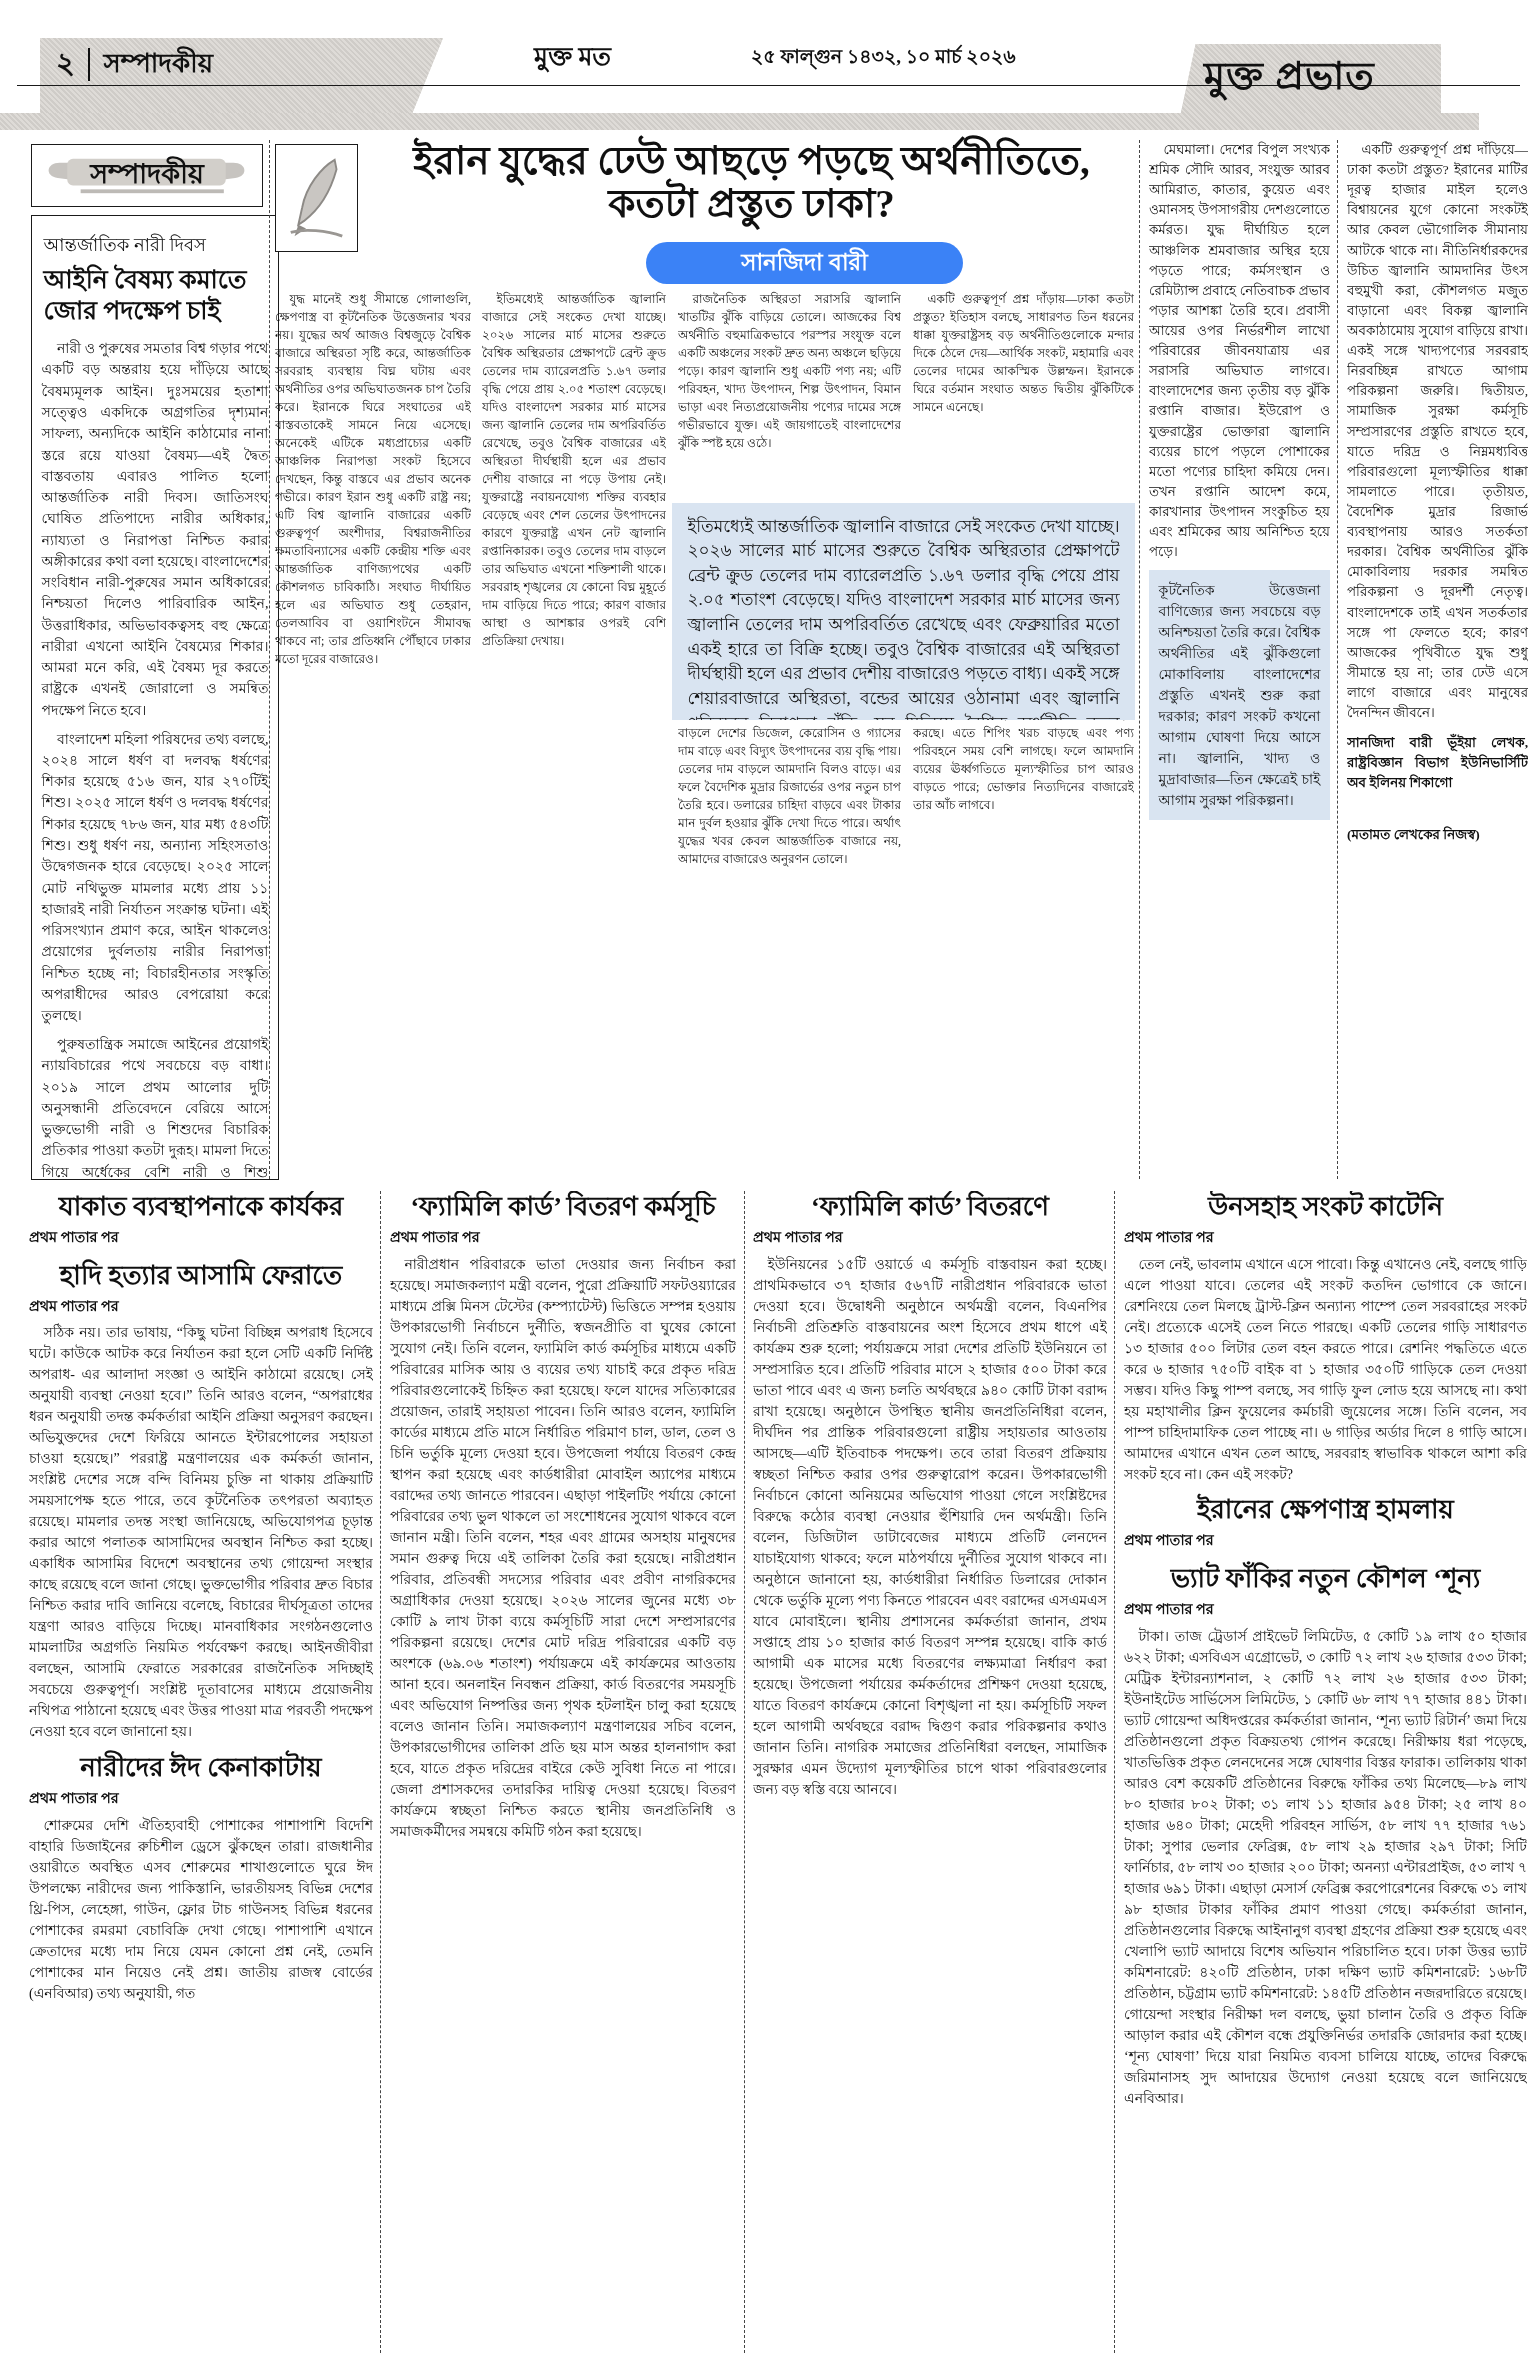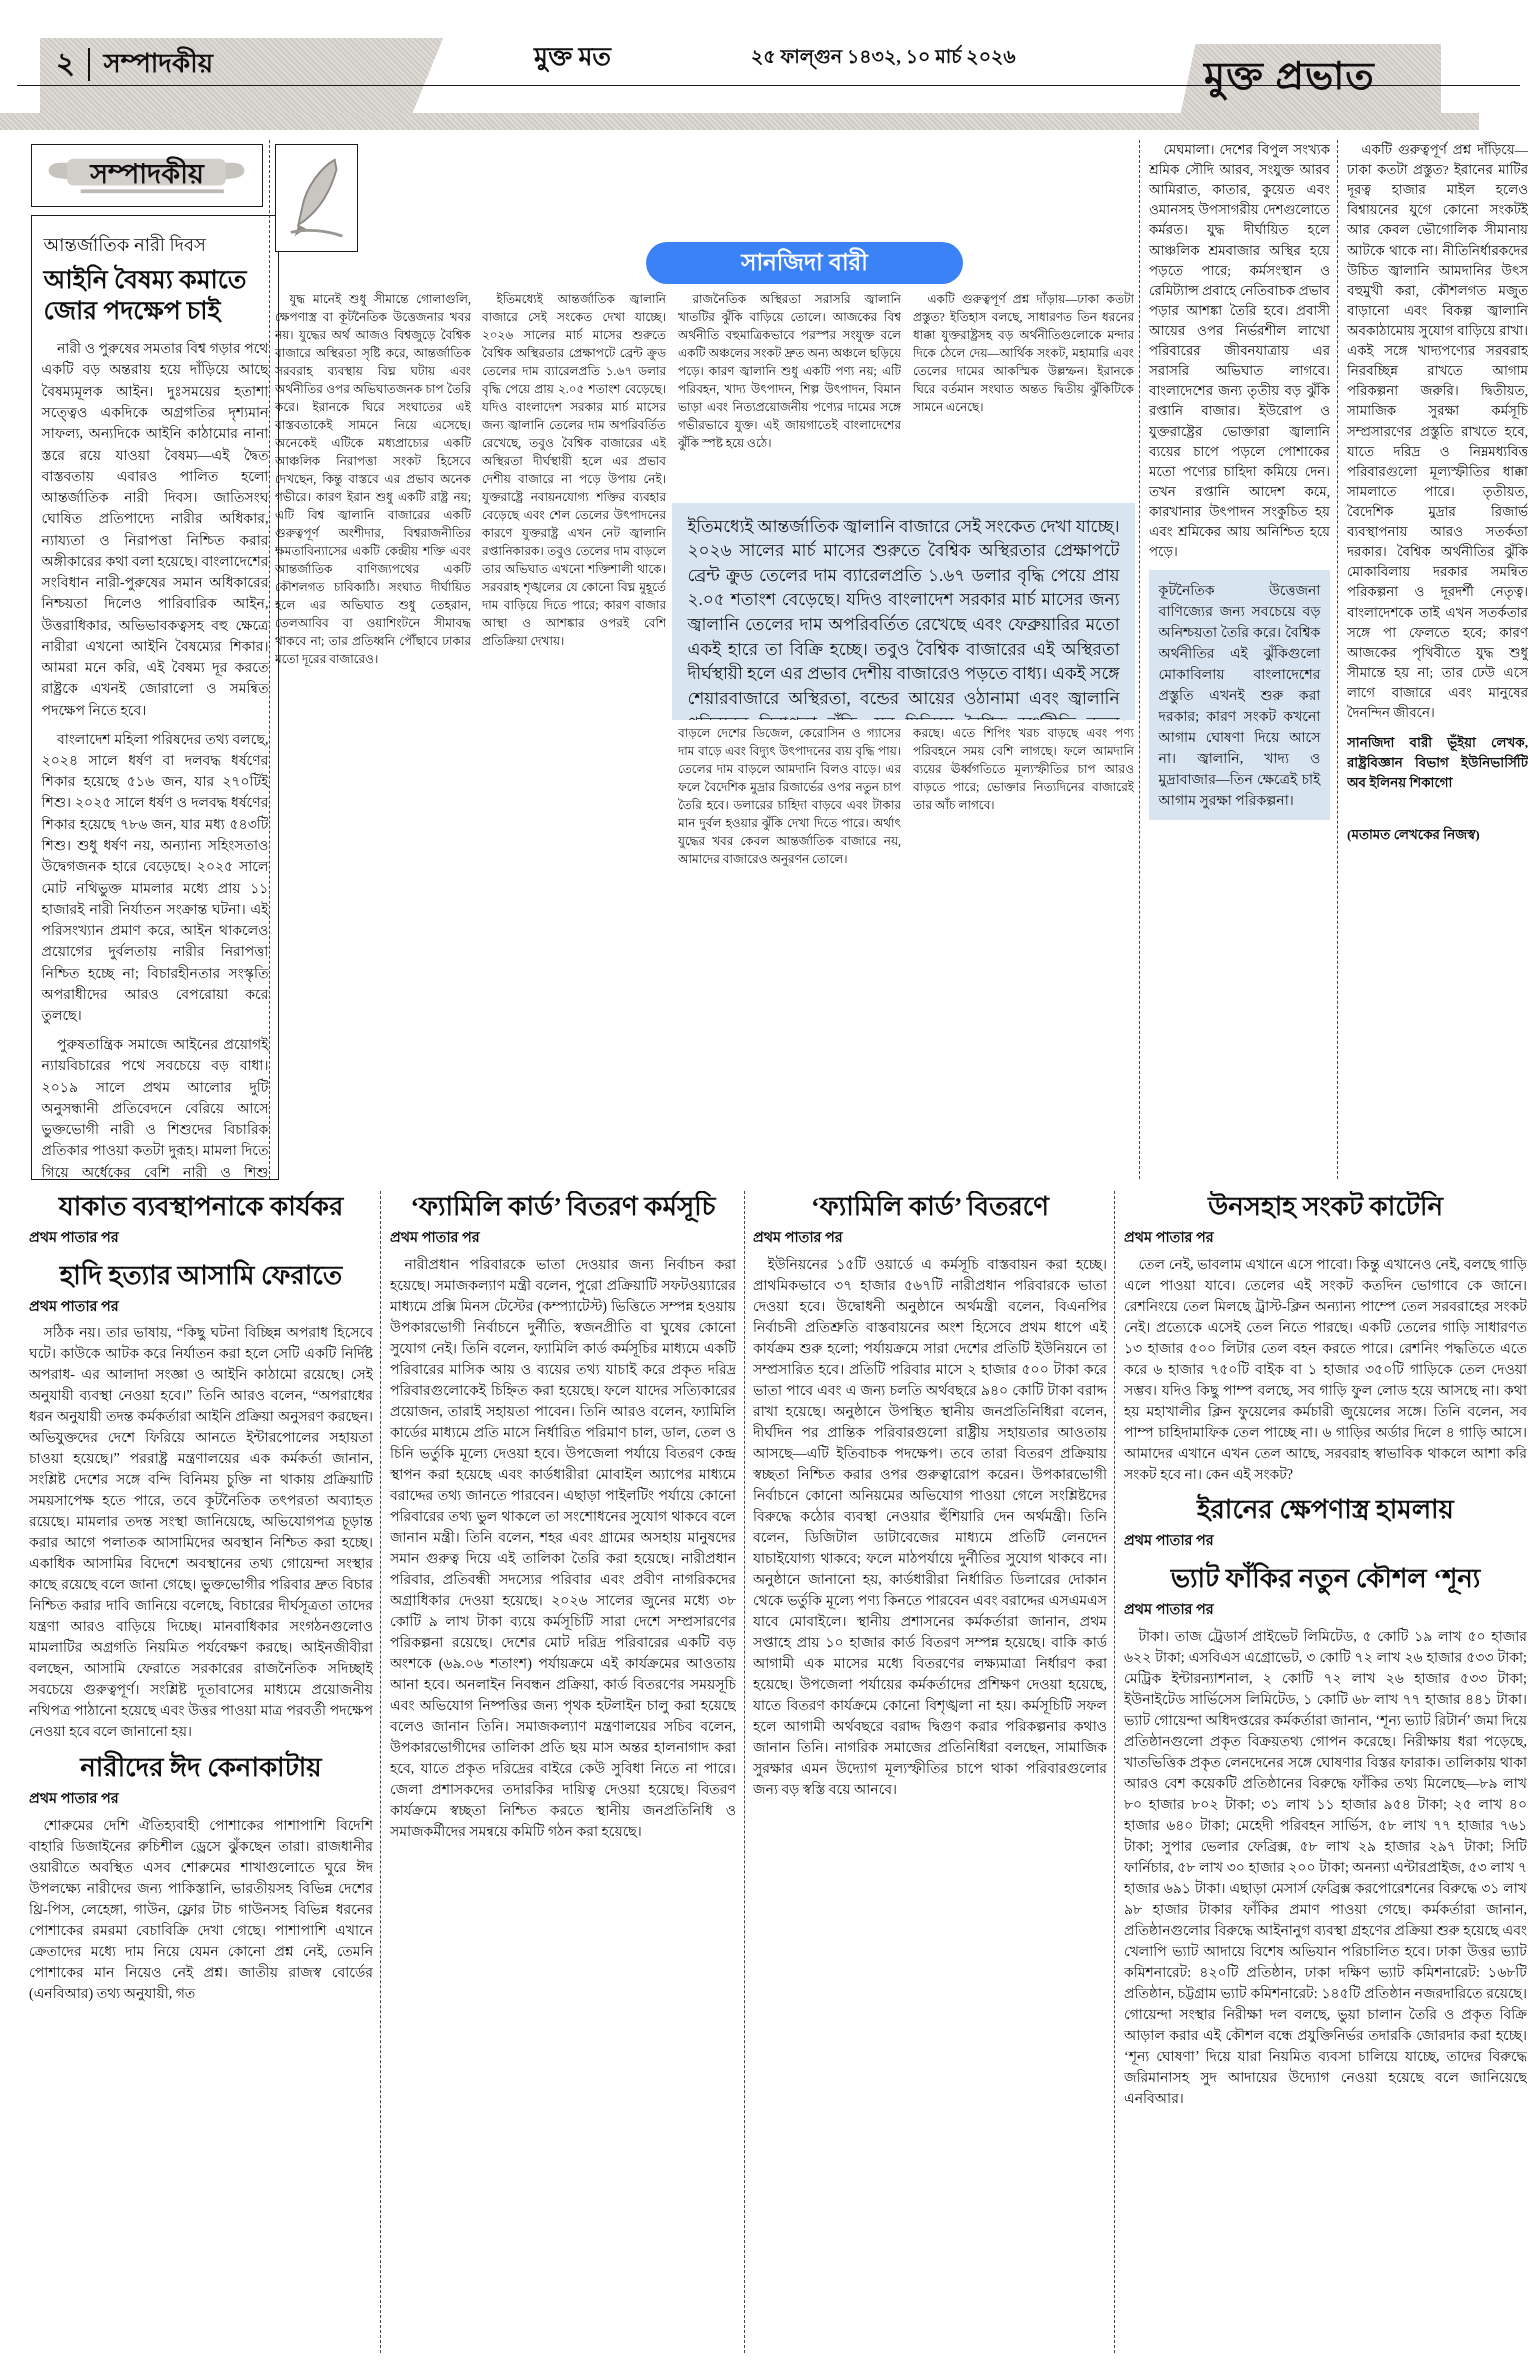--- a/index.html
+++ b/index.html
@@ -118,20 +118,21 @@
   <div class="vsep" style="left:1337px; top:140px; height:1039px;"></div>
 
   <div class="quill-box">
     <svg width="63" height="88" viewBox="0 0 66 92">
       <path d="M52 6 C38 14 22 34 18 56 L14 74 L20 70 C36 58 48 38 54 16 Z" fill="#c9c6c2" stroke="#8d8a86" stroke-width="2"></path>
       <path d="M14 74 L10 86 L22 78 Z" fill="#8d8a86"></path>
       <path d="M6 82 C20 78 44 80 60 86" fill="none" stroke="#9a9793" stroke-width="3"></path>
     </svg>
   </div>
 
+  <div class="main-headline">ইরান যুদ্ধের ঢেউ আছড়ে পড়ছে অর্থনীতিতে, কতটা প্রস্তুত ঢাকা?</div>
 
   <div class="author-pill" style="background:#3b82f6;">
     <span>সানজিদা বারী</span>
   </div>
 
   <div class="mcol" style="left:275px; width:196px;">
     <p>যুদ্ধ মানেই শুধু সীমান্তে গোলাগুলি, ক্ষেপণাস্ত্র বা কূটনৈতিক উত্তেজনার খবর নয়। যুদ্ধের অর্থ আজও বিশ্বজুড়ে বৈশ্বিক বাজারে অস্থিরতা সৃষ্টি করে, আন্তর্জাতিক সরবরাহ ব্যবস্থায় বিঘ্ন ঘটায় এবং অর্থনীতির ওপর অভিঘাতজনক চাপ তৈরি করে। ইরানকে ঘিরে সংঘাতের এই বাস্তবতাকেই সামনে নিয়ে এসেছে। অনেকেই এটিকে মধ্যপ্রাচ্যের একটি আঞ্চলিক নিরাপত্তা সংকট হিসেবে দেখছেন, কিন্তু বাস্তবে এর প্রভাব অনেক গভীরে। কারণ ইরান শুধু একটি রাষ্ট্র নয়; এটি বিশ্ব জ্বালানি বাজারের একটি গুরুত্বপূর্ণ অংশীদার, বিশ্বরাজনীতির ক্ষমতাবিন্যাসের একটি কেন্দ্রীয় শক্তি এবং আন্তর্জাতিক বাণিজ্যপথের একটি কৌশলগত চাবিকাঠি। সংঘাত দীর্ঘায়িত হলে এর অভিঘাত শুধু তেহরান, তেলআবিব বা ওয়াশিংটনে সীমাবদ্ধ থাকবে না; তার প্রতিধ্বনি পৌঁছাবে ঢাকার মতো দূরের বাজারেও।</p>
   </div>
   <div class="mcol" style="left:482px; width:184px;">
     <p>ইতিমধ্যেই আন্তর্জাতিক জ্বালানি বাজারে সেই সংকেত দেখা যাচ্ছে। ২০২৬ সালের মার্চ মাসের শুরুতে বৈশ্বিক অস্থিরতার প্রেক্ষাপটে ব্রেন্ট ক্রুড তেলের দাম ব্যারেলপ্রতি ১.৬৭ ডলার বৃদ্ধি পেয়ে প্রায় ২.০৫ শতাংশ বেড়েছে। যদিও বাংলাদেশ সরকার মার্চ মাসের জন্য জ্বালানি তেলের দাম অপরিবর্তিত রেখেছে, তবুও বৈশ্বিক বাজারের এই অস্থিরতা দীর্ঘস্থায়ী হলে এর প্রভাব দেশীয় বাজারে না পড়ে উপায় নেই। যুক্তরাষ্ট্রে নবায়নযোগ্য শক্তির ব্যবহার বেড়েছে এবং শেল তেলের উৎপাদনের কারণে যুক্তরাষ্ট্র এখন নেট জ্বালানি রপ্তানিকারক। তবুও তেলের দাম বাড়লে তার অভিঘাত এখনো শক্তিশালী থাকে। সরবরাহ শৃঙ্খলের যে কোনো বিঘ্ন মুহূর্তে দাম বাড়িয়ে দিতে পারে; কারণ বাজার আস্থা ও আশঙ্কার ওপরই বেশি প্রতিক্রিয়া দেখায়।</p>

